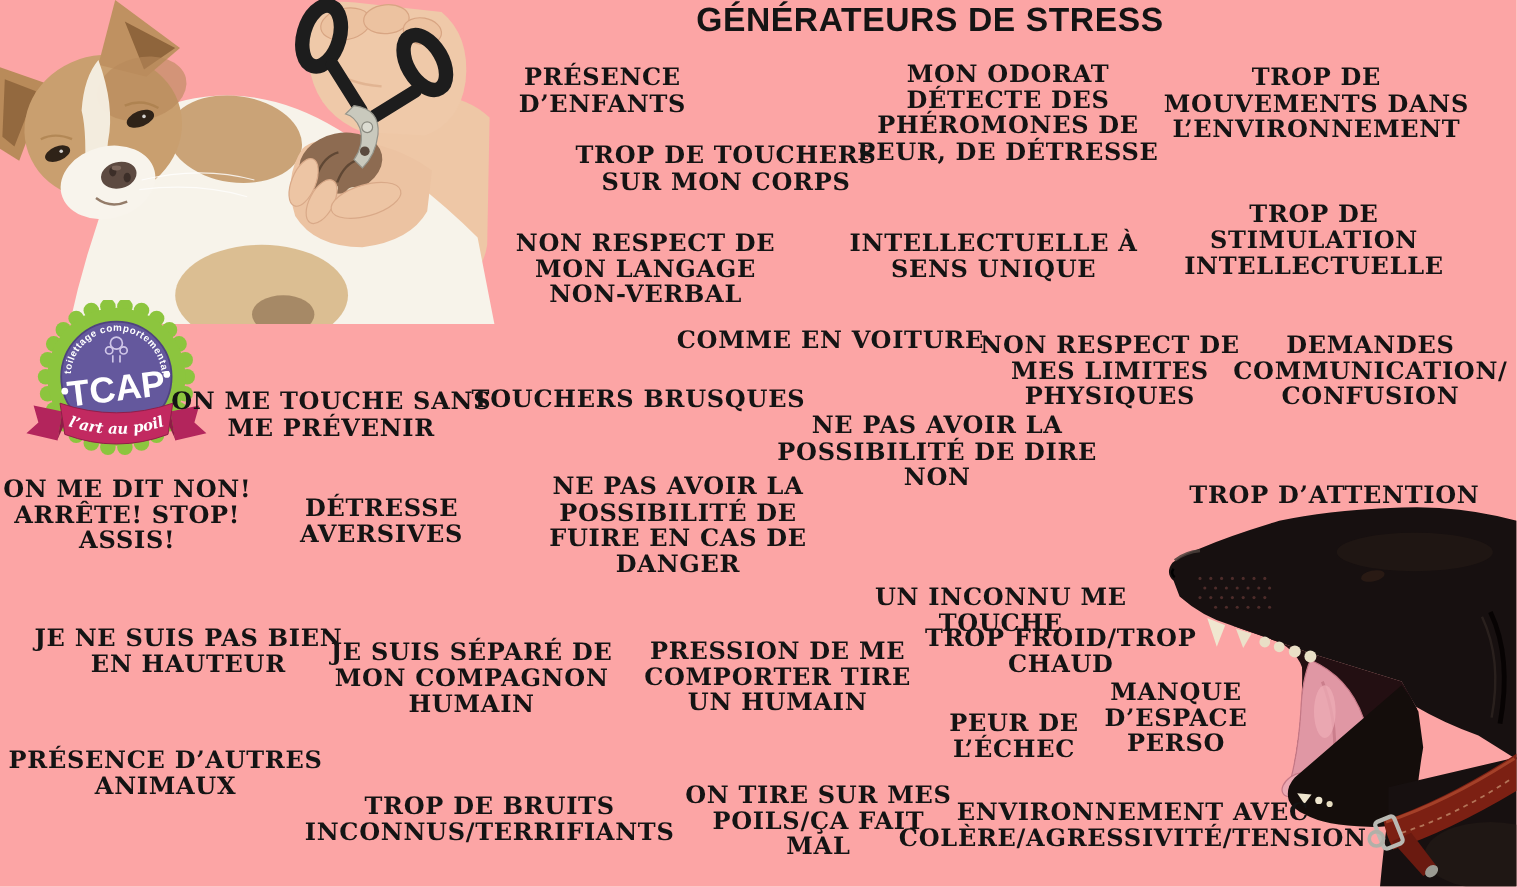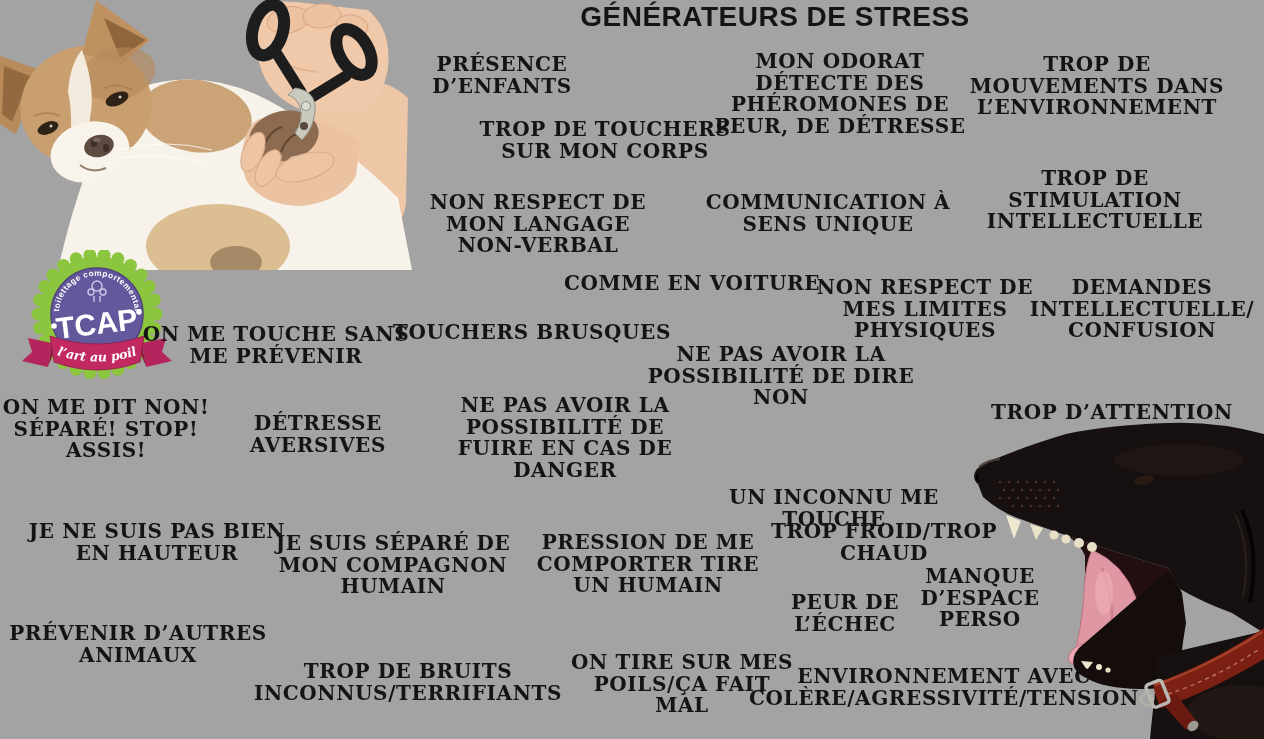--- a/index.html
+++ b/index.html
@@ -2,21 +2,21 @@
 <html style="--text: #141414; --logo-green: #8cc53e; --logo-green-dark: #6f9e2b; --logo-purple: #64589d; --logo-ribbon: #c22960; --ribbon-dark: #8f1c47; --dog-black: #171010; --tongue-pink: #e097a4; --collar-red: #7c2013; --dog-tan: #c99f6f; --dog-cream: #f7f3ea; --skin: #eec7a6;"><head>
 <meta charset="utf-8">
 <style>
   :root{
     --text:#141414; --logo-green:#8cc53e; --logo-green-dark:#6f9e2b;
     --logo-purple:#64589d; --logo-ribbon:#c22960; --ribbon-dark:#8f1c47;
     --dog-black:#171010; --tongue-pink:#e097a4; --collar-red:#7c2013;
     --dog-tan:#c99f6f; --dog-cream:#f7f3ea; --skin:#eec7a6;
   }
   html,body{margin:0;padding:0;background:#ffffff;}
-  .page{position:relative;width:1264px;height:739px;background:#a3a3a3;overflow:hidden;
+  .page{position:relative;width:1264px;height:739px;background:#fca5a5;overflow:hidden;
         font-family:"DejaVu Serif",serif;}
   .title{position:absolute;left:775px;top:2px;transform:translateX(-50%);
          margin:0;font-family:"Liberation Sans",sans-serif;font-weight:bold;
          font-size:28px;line-height:30px;letter-spacing:0.5px;color:var(--text);
          white-space:nowrap;}
   .stressor{position:absolute;transform:translateX(-50%);text-align:center;
             white-space:pre;font-family:"DejaVu Serif",serif;font-weight:bold;
             font-size:20px;line-height:21.5px;letter-spacing:0.6px;color:var(--text);}
   .art{position:absolute;}
 </style>
@@ -232,40 +232,40 @@
 PHÉROMONES DE
 PEUR, DE DÉTRESSE</div>
       <div class="stressor" style="left: 1097px; top: 54px;">TROP DE
 MOUVEMENTS DANS
 L’ENVIRONNEMENT</div>
       <div class="stressor" style="left: 605px; top: 119px;">TROP DE TOUCHERS
 SUR MON CORPS</div>
       <div class="stressor" style="left: 538px; top: 192px;">NON RESPECT DE
 MON LANGAGE
 NON-VERBAL</div>
-      <div class="stressor" style="left: 828px; top: 192px;">COMMUNICATION À
+      <div class="stressor" style="left: 828px; top: 192px;">INTELLECTUELLE À
 SENS UNIQUE</div>
       <div class="stressor" style="left: 1095px; top: 168px;">TROP DE
 STIMULATION
 INTELLECTUELLE</div>
       <div class="stressor" style="left: 692px; top: 273px;">COMME EN VOITURE</div>
       <div class="stressor" style="left: 925px; top: 277px;">NON RESPECT DE
 MES LIMITES
 PHYSIQUES</div>
       <div class="stressor" style="left: 1142px; top: 277px;">DEMANDES
-INTELLECTUELLE/
+COMMUNICATION/
 CONFUSION</div>
       <div class="stressor" style="left: 276px; top: 324px;">ON ME TOUCHE SANS
 ME PRÉVENIR</div>
       <div class="stressor" style="left: 532px; top: 322px;">TOUCHERS BRUSQUES</div>
       <div class="stressor" style="left: 781px; top: 344px;">NE PAS AVOIR LA
 POSSIBILITÉ DE DIRE
 NON</div>
       <div class="stressor" style="left: 106px; top: 397px;">ON ME DIT NON!
-SÉPARÉ! STOP!
+ARRÊTE! STOP!
 ASSIS!</div>
       <div class="stressor" style="left: 318px; top: 413px;">DÉTRESSE
 AVERSIVES</div>
       <div class="stressor" style="left: 565px; top: 395px;">NE PAS AVOIR LA
 POSSIBILITÉ DE
 FUIRE EN CAS DE
 DANGER</div>
       <div class="stressor" style="left: 1081px; top: 402px; margin-left: 31px;">TROP D’ATTENTION</div>
       <div class="stressor" style="left: 834px; top: 446px; margin-top: 41px;">UN INCONNU ME
 TOUCHE</div>
@@ -277,21 +277,21 @@
       <div class="stressor" style="left: 648px; top: 532px;">PRESSION DE ME
 COMPORTER TIRE
 UN HUMAIN</div>
       <div class="stressor" style="left: 884px; top: 521px;">TROP FROID/TROP
 CHAUD</div>
       <div class="stressor" style="left: 980px; top: 566px;">MANQUE
 D’ESPACE
 PERSO</div>
       <div class="stressor" style="left: 845px; top: 592px;">PEUR DE
 L’ÉCHEC</div>
-      <div class="stressor" style="left: 138px; top: 623px;">PRÉVENIR D’AUTRES
+      <div class="stressor" style="left: 138px; top: 623px;">PRÉSENCE D’AUTRES
 ANIMAUX</div>
       <div class="stressor" style="left: 378px; top: 661px; margin-left: 30px;">TROP DE BRUITS
 INCONNUS/TERRIFIANTS</div>
       <div class="stressor" style="left: 682px; top: 652px;">ON TIRE SUR MES
 POILS/ÇA FAIT
 MAL</div>
       <div class="stressor" style="left: 944px; top: 666px;">ENVIRONNEMENT AVEC
 COLÈRE/AGRESSIVITÉ/TENSION</div>
     </div>
 </div>

